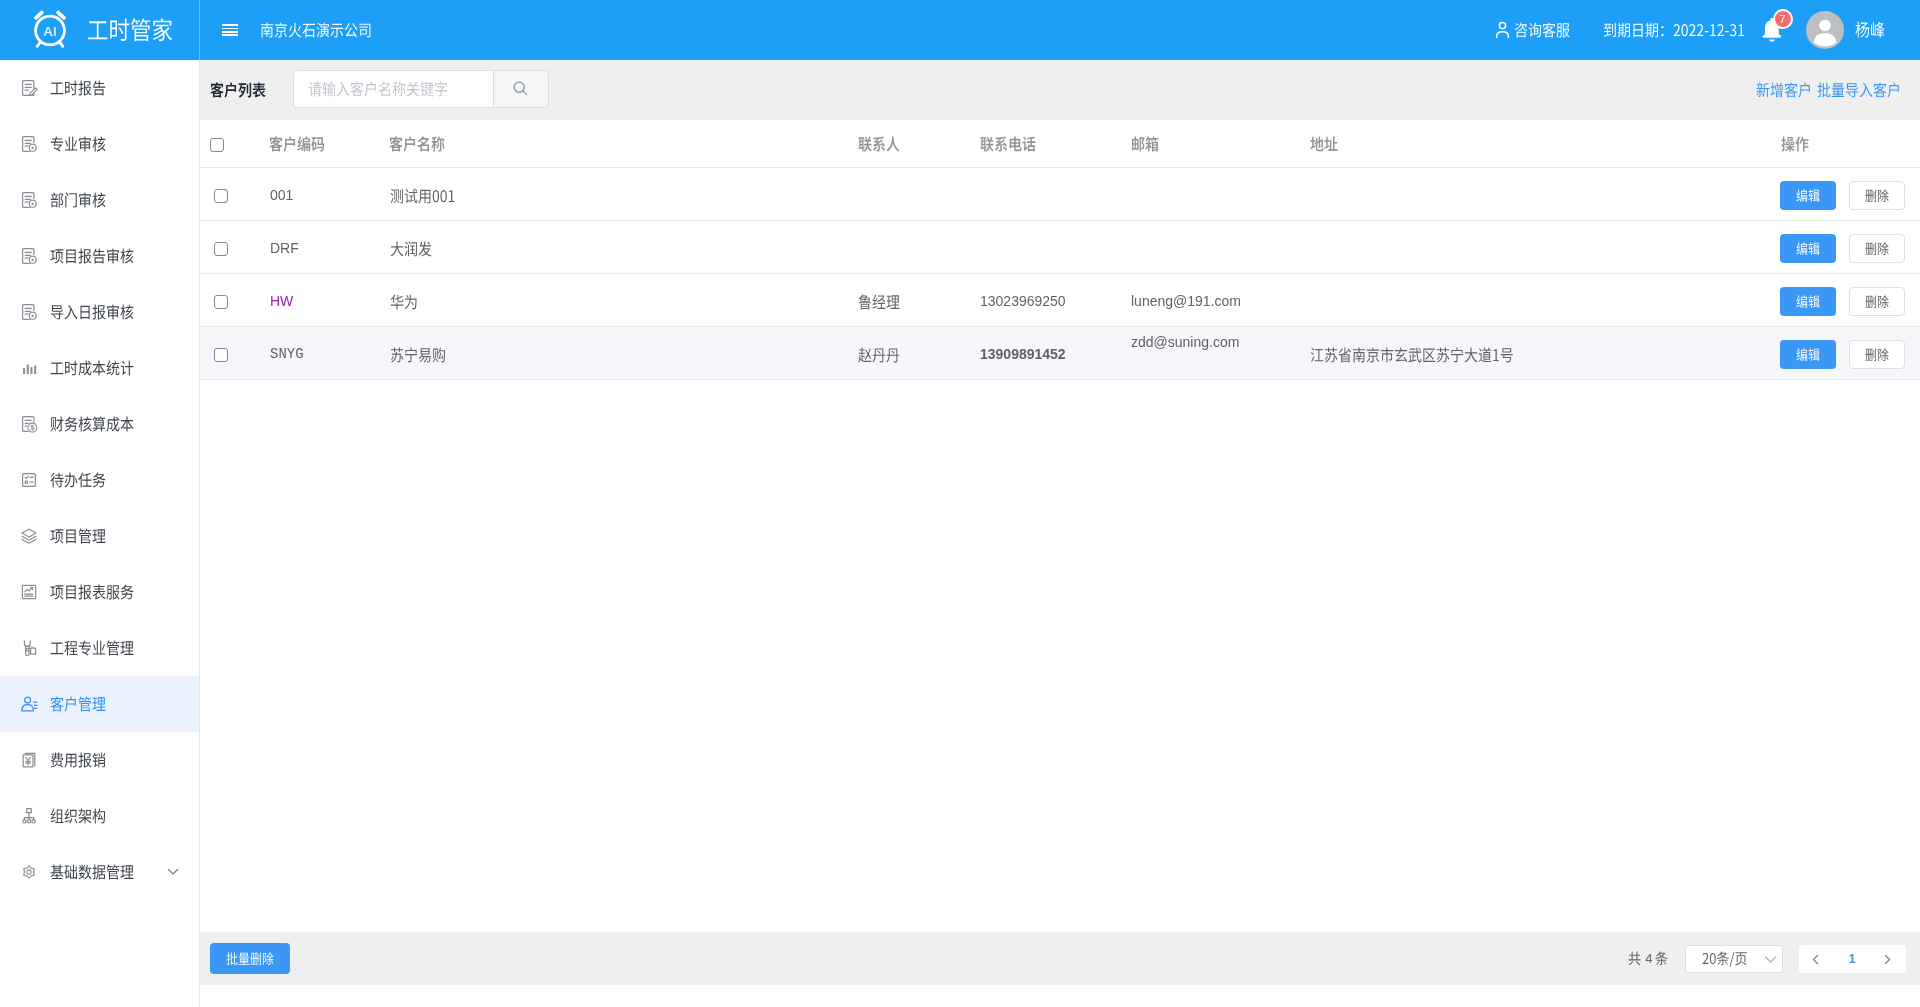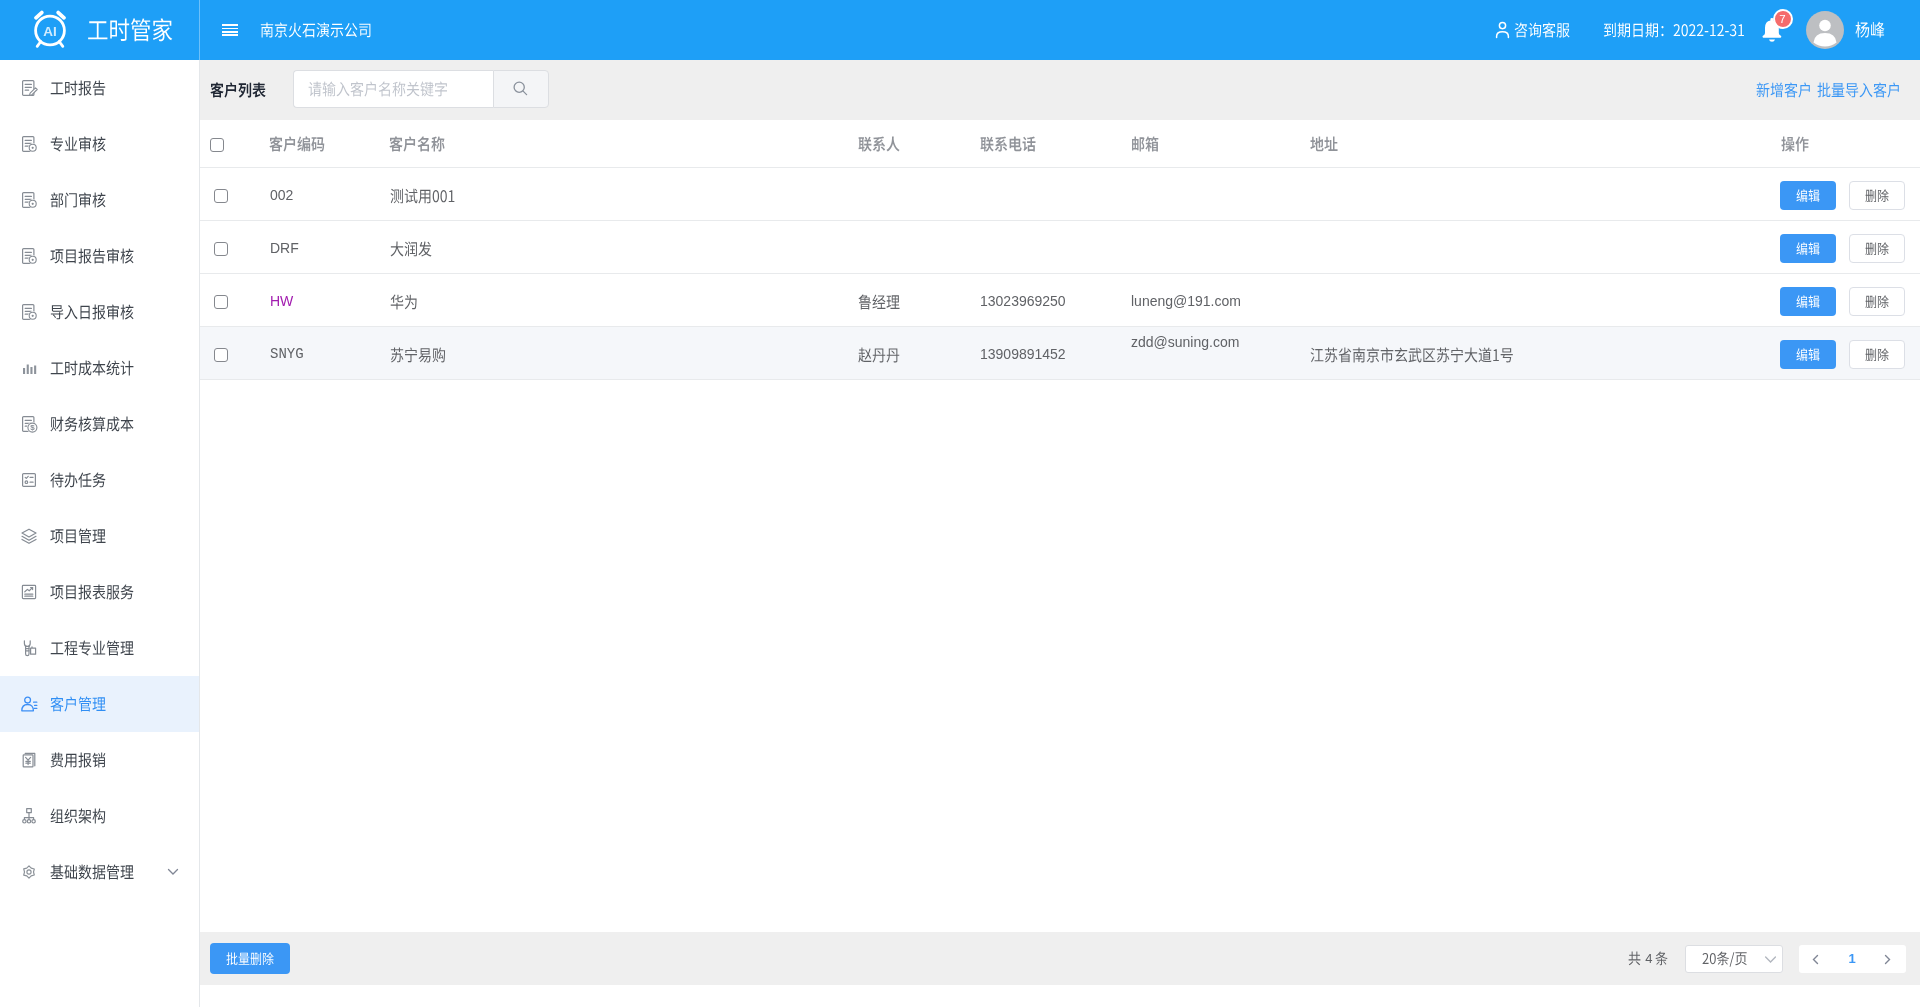--- a/index.html
+++ b/index.html
@@ -269,21 +269,21 @@
 <svg style="position:absolute;left:1130.5px;top:134.6px" width="28.00" height="21.00" viewBox="0 0 28.00 21.00">
     <path transform="translate(0,15.12) scale(0.014000,-0.016100)" d="M74 694H538V-10H441V602H167V-24H74ZM119 423H472V333H119ZM122 137H472V46H122ZM253 846H357V643H351V72H259V643H253ZM615 797H876V696H707V-86H615ZM853 797H873L889 801L964 754Q938 683 906 604Q874 524 844 457Q908 388 928 328Q947 269 947 219Q947 168 935 132Q923 95 895 76Q881 67 864 62Q847 56 828 53Q811 51 788 50Q766 50 744 51Q743 72 736 101Q729 130 716 151Q736 150 753 150Q770 149 783 149Q794 150 804 152Q815 154 823 158Q837 167 842 186Q848 204 848 230Q848 273 826 327Q804 381 741 443Q757 481 773 525Q789 569 804 613Q819 657 832 696Q844 735 853 763Z M1497 522H1922V-79H1813V427H1600V-85H1497ZM1058 457H1470V359H1058ZM1547 355H1866V275H1547ZM1547 200H1866V120H1547ZM1547 43H1866V-45H1547ZM1224 558H1327V-87H1224ZM1311 346Q1324 337 1348 316Q1373 294 1400 269Q1428 244 1451 222Q1474 201 1484 191L1416 107Q1403 127 1382 153Q1362 179 1338 206Q1314 234 1292 259Q1270 284 1254 300ZM1171 757H1487V667H1171ZM1572 756H1954V666H1572ZM1179 853 1282 827Q1263 773 1236 718Q1209 664 1179 617Q1149 570 1117 534Q1107 542 1090 554Q1074 565 1057 576Q1040 586 1027 593Q1075 640 1115 710Q1155 780 1179 853ZM1581 853 1685 827Q1657 745 1613 669Q1569 593 1519 542Q1509 551 1492 562Q1475 574 1458 586Q1441 597 1428 603Q1478 648 1518 714Q1558 781 1581 853ZM1214 688 1300 724Q1321 691 1342 652Q1363 612 1372 582L1281 541Q1273 570 1254 612Q1235 654 1214 688ZM1640 685 1726 719Q1754 687 1781 648Q1808 608 1821 578L1729 540Q1718 569 1692 610Q1667 652 1640 685ZM1222 402 1300 356Q1277 298 1243 236Q1209 173 1169 116Q1129 60 1090 19Q1078 38 1060 62Q1041 87 1024 103Q1061 136 1100 186Q1138 235 1170 292Q1202 349 1222 402Z" fill="#909399"></path>
   </svg>
 <svg style="position:absolute;left:1309.5px;top:134.6px" width="28.00" height="21.00" viewBox="0 0 28.00 21.00">
     <path transform="translate(0,15.12) scale(0.014000,-0.016100)" d="M623 847H724V144H623ZM321 442 845 664 885 572 361 347ZM423 751H525V97Q525 69 530 54Q535 40 551 35Q567 30 598 30Q607 30 628 30Q648 30 674 30Q700 30 726 30Q753 30 774 30Q796 30 806 30Q834 30 848 40Q862 51 869 79Q876 107 879 160Q897 147 924 136Q952 125 974 121Q967 50 951 10Q935 -31 903 -48Q871 -66 814 -66Q804 -66 782 -66Q759 -66 730 -66Q701 -66 672 -66Q644 -66 622 -66Q599 -66 590 -66Q526 -66 489 -52Q452 -38 438 -2Q423 33 423 98ZM825 652H817L837 667L857 680L931 653L927 635Q927 564 926 504Q926 445 926 399Q925 353 924 322Q922 291 920 276Q917 242 904 224Q891 205 867 197Q846 188 818 186Q789 185 766 185Q764 205 758 232Q751 258 743 275Q757 274 773 274Q789 274 796 274Q806 274 812 278Q818 283 820 297Q822 305 823 332Q824 358 824 402Q825 446 825 508Q825 571 825 652ZM36 612H363V511H36ZM156 834H257V175H156ZM24 167Q65 182 120 204Q174 225 234 250Q295 276 356 301L380 206Q300 167 218 128Q135 90 67 59Z M1678 510H1951V407H1678ZM1311 52H1969V-50H1311ZM1643 840H1751V-2H1643ZM1422 626H1527V4H1422ZM1038 612H1384V511H1038ZM1164 833H1264V183H1164ZM1027 182Q1070 195 1127 216Q1184 236 1247 259Q1310 282 1373 306L1392 212Q1309 176 1223 140Q1137 105 1066 76Z" fill="#909399"></path>
   </svg>
 <svg style="position:absolute;left:1780.5px;top:134.6px" width="28.00" height="21.00" viewBox="0 0 28.00 21.00">
     <path transform="translate(0,15.12) scale(0.014000,-0.016100)" d="M28 330Q84 345 162 370Q240 395 319 422L336 327Q264 301 190 274Q116 248 53 226ZM40 654H329V555H40ZM142 847H242V33Q242 -3 234 -24Q227 -46 207 -58Q187 -70 158 -74Q130 -77 89 -77Q87 -58 79 -30Q71 -2 61 18Q83 17 102 18Q121 18 128 18Q142 18 142 33ZM548 733V656H743V733ZM456 808H841V580H456ZM443 468V383H540V468ZM363 542H624V308H363ZM752 468V383H852V468ZM669 542H939V308H669ZM348 243H957V156H348ZM596 311H698V-88H596ZM583 201 667 169Q631 117 580 70Q529 24 468 -12Q407 -48 343 -70Q331 -51 312 -26Q292 -2 276 13Q338 30 396 58Q455 87 504 124Q553 160 583 201ZM718 190Q745 154 786 121Q828 88 877 62Q926 36 975 20Q965 11 952 -4Q939 -18 927 -34Q915 -49 908 -62Q857 -40 807 -6Q757 29 715 72Q673 115 643 161Z M1491 682H1969V580H1441ZM1621 464H1944V366H1621ZM1620 242H1958V142H1620ZM1567 649H1677V-86H1567ZM1519 837 1622 810Q1594 729 1556 650Q1519 571 1475 502Q1431 434 1385 381Q1377 391 1362 406Q1346 420 1330 434Q1315 448 1303 456Q1348 501 1388 562Q1428 624 1462 694Q1495 765 1519 837ZM1261 843 1364 810Q1332 726 1288 640Q1244 555 1192 480Q1141 405 1085 347Q1081 361 1070 382Q1059 404 1048 426Q1036 448 1026 461Q1073 507 1116 568Q1160 630 1197 700Q1234 770 1261 843ZM1158 572 1266 680V679V-85H1158Z" fill="#909399"></path>
   </svg>
 <div style="position:absolute;left:214px;top:188.5px;width:14px;height:14px;border:1.2px solid #85888e;border-radius:3px;background:#fff;box-sizing:border-box"></div>
-<div style="position:absolute;left:270px;top:185.0px;font-family:'Liberation Sans',sans-serif;font-size:14px;line-height:21.0px;color:#606266;font-weight:400">002</div>
+<div style="position:absolute;left:270px;top:185.0px;font-family:'Liberation Sans',sans-serif;font-size:14px;line-height:21.0px;color:#606266;font-weight:400">001</div>
 <svg style="position:absolute;left:390.0px;top:186.6px" width="65.31" height="21.00" viewBox="0 0 65.31 21.00">
     <path transform="translate(0,15.12) scale(0.014000,-0.016100)" d="M486 92 533 121Q559 97 586 68Q612 39 636 11Q659 -17 673 -39L624 -73Q610 -51 588 -22Q565 7 538 37Q512 67 486 92ZM312 782H649V157H588V724H371V154H312ZM867 827H929V7Q929 -24 920 -40Q912 -56 894 -64Q874 -72 841 -74Q808 -77 755 -76Q753 -64 746 -46Q740 -27 733 -13Q773 -14 804 -14Q836 -14 847 -13Q867 -13 867 7ZM730 750H790V151H730ZM446 653H504V298Q504 248 496 196Q489 144 468 94Q446 44 404 0Q363 -44 296 -78Q293 -72 286 -63Q279 -54 272 -45Q265 -36 259 -32Q321 0 358 38Q396 77 415 120Q434 163 440 208Q446 254 446 299ZM81 776 126 829Q153 815 184 796Q215 778 243 760Q271 741 289 726L243 665Q226 681 198 701Q171 721 140 740Q109 760 81 776ZM38 506 81 560Q109 546 140 528Q170 510 199 492Q228 475 247 460L202 400Q185 415 156 434Q128 453 97 472Q66 491 38 506ZM58 -27Q79 12 102 65Q126 118 150 178Q174 237 194 292L254 253Q236 201 214 144Q193 88 170 34Q147 -21 126 -67Z M1120 775 1170 821Q1196 800 1224 774Q1252 748 1277 723Q1302 698 1317 678L1265 626Q1250 647 1226 673Q1201 699 1174 726Q1146 753 1120 775ZM1179 -54 1167 13 1190 44 1371 161Q1375 146 1380 128Q1386 109 1392 97Q1327 54 1288 27Q1249 0 1227 -15Q1205 -30 1195 -39Q1185 -48 1179 -54ZM1050 526H1228V454H1050ZM1346 632H1959V560H1346ZM1378 414H1646V344H1378ZM1483 375H1552V70L1483 62ZM1360 61Q1418 76 1500 98Q1583 121 1669 145L1679 78Q1600 55 1522 32Q1444 9 1381 -10ZM1777 796 1829 828Q1860 796 1892 757Q1924 718 1940 688L1885 651Q1870 681 1839 722Q1808 763 1777 796ZM1671 835H1747Q1747 703 1753 582Q1759 462 1769 360Q1779 259 1794 183Q1808 107 1828 65Q1847 23 1871 21Q1884 21 1893 62Q1902 102 1907 175Q1914 168 1926 160Q1937 151 1948 144Q1960 138 1967 134Q1959 71 1948 30Q1938 -12 1925 -35Q1912 -58 1898 -68Q1883 -77 1869 -77Q1824 -75 1792 -30Q1759 14 1737 96Q1715 177 1702 290Q1688 402 1681 540Q1674 678 1671 835ZM1179 -54Q1175 -45 1168 -32Q1162 -20 1155 -8Q1148 4 1141 11Q1155 20 1172 41Q1189 62 1189 94V526H1260V29Q1260 29 1252 23Q1243 17 1231 8Q1219 -2 1207 -13Q1195 -24 1187 -34Q1179 -45 1179 -54Z M2196 770H2843V698H2196ZM2196 537H2841V466H2196ZM2190 298H2843V227H2190ZM2153 770H2227V407Q2227 350 2222 285Q2217 220 2204 154Q2190 87 2162 26Q2135 -35 2090 -85Q2085 -77 2074 -68Q2063 -58 2052 -49Q2041 -40 2032 -36Q2074 11 2098 66Q2122 121 2134 180Q2146 238 2150 296Q2153 354 2153 407ZM2813 770H2887V22Q2887 -14 2876 -33Q2866 -52 2841 -62Q2816 -71 2771 -73Q2726 -75 2655 -74Q2652 -60 2644 -38Q2637 -17 2629 -2Q2664 -3 2696 -4Q2729 -4 2753 -4Q2777 -3 2786 -3Q2801 -2 2807 3Q2813 8 2813 22ZM2467 743H2543V-71H2467Z M3278 -13Q3209 -13 3158 29Q3106 71 3078 156Q3050 241 3050 369Q3050 497 3078 580Q3106 664 3158 705Q3209 746 3278 746Q3348 746 3399 704Q3450 663 3478 580Q3506 497 3506 369Q3506 241 3478 156Q3450 71 3399 29Q3348 -13 3278 -13ZM3278 61Q3320 61 3352 93Q3383 125 3400 194Q3418 262 3418 369Q3418 476 3400 544Q3383 611 3352 642Q3320 674 3278 674Q3237 674 3205 642Q3173 611 3156 544Q3138 476 3138 369Q3138 262 3156 194Q3173 125 3205 93Q3237 61 3278 61Z M3833 -13Q3764 -13 3712 29Q3661 71 3633 156Q3605 241 3605 369Q3605 497 3633 580Q3661 664 3712 705Q3764 746 3833 746Q3903 746 3954 704Q4005 663 4033 580Q4061 497 4061 369Q4061 241 4033 156Q4005 71 3954 29Q3903 -13 3833 -13ZM3833 61Q3875 61 3906 93Q3938 125 3956 194Q3973 262 3973 369Q3973 476 3956 544Q3938 611 3906 642Q3875 674 3833 674Q3792 674 3760 642Q3728 611 3710 544Q3693 476 3693 369Q3693 262 3710 194Q3728 125 3760 93Q3792 61 3833 61Z M4198 0V76H4362V623H4231V681Q4280 690 4316 703Q4353 716 4383 733H4453V76H4600V0Z" fill="#606266"></path>
   </svg>
 <div style="position:absolute;left:1780px;top:181.0px;width:56px;height:29px;background:#3b97f5;border-radius:4px"></div>
 <svg style="position:absolute;left:1796.0px;top:187.9px" width="24.00" height="18.00" viewBox="0 0 24.00 18.00">
     <path transform="translate(0,12.96) scale(0.012000,-0.013800)" d="M68 182Q66 189 62 202Q58 214 54 227Q49 240 45 249Q61 252 78 270Q94 288 116 316Q127 330 148 362Q170 393 198 436Q225 480 252 530Q280 581 303 632L364 597Q329 529 288 461Q248 393 204 332Q161 271 117 221V219Q117 219 110 216Q102 212 92 206Q82 201 75 194Q68 188 68 182ZM68 182 63 242 97 267 334 317Q333 302 335 284Q337 267 339 255Q256 236 206 224Q155 211 128 204Q101 196 88 191Q75 186 68 182ZM61 423Q59 430 55 443Q51 456 46 469Q42 482 38 491Q51 495 64 512Q76 528 91 554Q99 567 114 596Q129 624 148 664Q166 704 184 750Q201 795 215 840L287 815Q263 751 234 688Q204 624 171 566Q138 509 105 463V461Q105 461 98 458Q92 454 83 448Q74 441 68 435Q61 429 61 423ZM61 423 59 479 95 501 268 519Q265 505 264 487Q262 469 262 457Q203 450 166 444Q130 439 109 436Q88 432 78 429Q67 426 61 423ZM40 54Q96 73 173 102Q250 132 332 163L346 103Q271 71 196 40Q120 10 58 -15ZM624 377H675V-47H624ZM746 378H797V-46H746ZM871 413H930V-7Q930 -28 926 -41Q922 -54 908 -62Q895 -69 876 -71Q858 -73 831 -73Q830 -60 825 -44Q820 -28 814 -16Q831 -17 844 -17Q856 -17 861 -17Q871 -16 871 -7ZM414 732H483V515Q483 454 479 380Q475 306 464 228Q452 150 430 75Q408 0 372 -63Q366 -57 355 -48Q344 -40 333 -32Q322 -24 314 -21Q348 39 368 108Q389 178 398 250Q408 321 411 390Q414 458 414 515ZM450 732H920V498H450V561H850V668H450ZM481 412H903V350H541V-72H481ZM512 202H898V143H512ZM605 826 675 846Q693 818 708 784Q724 749 732 723L658 698Q652 724 636 760Q621 796 605 826Z M1047 722H1412V650H1047ZM1244 568H1313V-76H1244ZM1040 167Q1088 174 1150 185Q1213 196 1282 208Q1352 221 1423 234L1427 169Q1329 148 1231 128Q1133 109 1056 94ZM1081 332Q1079 339 1075 352Q1071 364 1066 376Q1062 389 1058 398Q1071 401 1082 424Q1093 446 1105 479Q1111 495 1123 532Q1135 569 1148 620Q1162 670 1175 727Q1188 784 1196 840L1269 825Q1254 745 1232 664Q1210 583 1184 508Q1158 434 1131 374V372Q1131 372 1124 368Q1116 364 1106 358Q1096 351 1088 344Q1081 337 1081 332ZM1081 332V394L1121 414H1405V346H1153Q1128 346 1108 342Q1087 338 1081 332ZM1815 517H1885V-80H1815ZM1551 751V650H1819V751ZM1482 808H1892V594H1482ZM1423 535H1953V472H1423ZM1523 386H1835V329H1523ZM1523 242H1838V185H1523ZM1491 519H1560V61L1491 53ZM1400 76Q1468 80 1559 86Q1650 92 1754 100Q1857 107 1960 115L1959 52Q1861 44 1762 36Q1662 28 1572 21Q1482 14 1412 8Z" fill="#fff"></path>
   </svg>
 <div style="position:absolute;left:1849px;top:181.0px;width:56px;height:29px;background:#fff;border:1px solid #dcdfe6;border-radius:4px;box-sizing:border-box"></div>
 <svg style="position:absolute;left:1865.0px;top:187.9px" width="24.00" height="18.00" viewBox="0 0 24.00 18.00">
     <path transform="translate(0,12.96) scale(0.012000,-0.013800)" d="M709 729H770V164H709ZM854 823H920V5Q920 -26 912 -42Q904 -59 885 -67Q866 -75 834 -78Q803 -80 755 -80Q753 -67 746 -48Q740 -28 733 -13Q769 -14 798 -14Q826 -14 836 -14Q846 -14 850 -10Q854 -6 854 5ZM132 808H308V741H132ZM108 808H171V331Q171 265 166 190Q161 115 144 44Q128 -27 94 -81Q89 -75 79 -68Q69 -60 58 -53Q47 -46 39 -43Q71 8 86 71Q100 134 104 202Q108 269 108 331ZM264 808H327V11Q327 -15 321 -31Q315 -47 298 -55Q282 -64 256 -66Q230 -69 190 -69Q189 -55 183 -36Q177 -16 171 -3Q198 -4 220 -4Q242 -3 250 -3Q258 -3 261 0Q264 4 264 12ZM421 808H596V741H421ZM397 808H460V375Q460 323 458 262Q455 202 448 141Q442 80 428 24Q414 -33 392 -79Q386 -74 376 -68Q366 -61 356 -55Q345 -49 337 -46Q358 -2 370 50Q383 102 388 158Q394 215 396 270Q397 325 397 374ZM553 808H616V11Q616 -15 610 -31Q604 -47 587 -56Q572 -64 546 -66Q520 -69 479 -69Q478 -55 472 -36Q467 -16 460 -3Q487 -4 509 -4Q531 -4 539 -4Q547 -3 550 0Q553 3 553 12ZM44 450H668V381H44Z M1078 800H1310V732H1145V-77H1078ZM1290 800H1303L1314 803L1362 774Q1339 712 1311 642Q1283 573 1256 513Q1314 451 1332 397Q1351 343 1352 296Q1352 255 1342 224Q1333 194 1311 179Q1300 170 1286 166Q1273 162 1257 159Q1242 158 1222 158Q1203 158 1185 158Q1184 172 1180 191Q1175 210 1167 225Q1185 223 1201 223Q1217 223 1229 223Q1252 225 1262 233Q1276 242 1280 260Q1285 279 1285 303Q1285 344 1266 394Q1246 445 1189 505Q1203 539 1218 576Q1232 614 1245 651Q1258 688 1270 721Q1282 754 1290 780ZM1465 533H1860V467H1465ZM1371 345H1954V276H1371ZM1474 221 1541 202Q1512 142 1472 82Q1432 23 1394 -19Q1388 -14 1378 -6Q1367 2 1356 10Q1344 17 1336 22Q1376 61 1412 114Q1448 167 1474 221ZM1764 200 1820 229Q1849 198 1877 161Q1905 124 1929 88Q1953 53 1967 25L1907 -10Q1893 19 1870 56Q1846 93 1818 131Q1791 169 1764 200ZM1634 518H1706V7Q1706 -24 1698 -40Q1690 -57 1668 -66Q1647 -75 1612 -77Q1576 -79 1521 -79Q1519 -64 1512 -44Q1504 -25 1495 -10Q1537 -11 1570 -12Q1603 -12 1614 -11Q1626 -11 1630 -6Q1634 -2 1634 7ZM1661 847 1725 822Q1688 756 1635 694Q1582 633 1520 581Q1459 529 1394 492Q1386 505 1372 520Q1358 535 1344 546Q1407 579 1468 626Q1528 674 1578 730Q1628 787 1661 847ZM1694 794Q1761 710 1832 655Q1903 600 1975 561Q1962 550 1947 533Q1932 516 1924 501Q1875 533 1826 570Q1778 607 1730 656Q1683 704 1635 768Z" fill="#606266"></path>
@@ -320,21 +320,21 @@
     <path transform="translate(0,12.96) scale(0.012000,-0.013800)" d="M709 729H770V164H709ZM854 823H920V5Q920 -26 912 -42Q904 -59 885 -67Q866 -75 834 -78Q803 -80 755 -80Q753 -67 746 -48Q740 -28 733 -13Q769 -14 798 -14Q826 -14 836 -14Q846 -14 850 -10Q854 -6 854 5ZM132 808H308V741H132ZM108 808H171V331Q171 265 166 190Q161 115 144 44Q128 -27 94 -81Q89 -75 79 -68Q69 -60 58 -53Q47 -46 39 -43Q71 8 86 71Q100 134 104 202Q108 269 108 331ZM264 808H327V11Q327 -15 321 -31Q315 -47 298 -55Q282 -64 256 -66Q230 -69 190 -69Q189 -55 183 -36Q177 -16 171 -3Q198 -4 220 -4Q242 -3 250 -3Q258 -3 261 0Q264 4 264 12ZM421 808H596V741H421ZM397 808H460V375Q460 323 458 262Q455 202 448 141Q442 80 428 24Q414 -33 392 -79Q386 -74 376 -68Q366 -61 356 -55Q345 -49 337 -46Q358 -2 370 50Q383 102 388 158Q394 215 396 270Q397 325 397 374ZM553 808H616V11Q616 -15 610 -31Q604 -47 587 -56Q572 -64 546 -66Q520 -69 479 -69Q478 -55 472 -36Q467 -16 460 -3Q487 -4 509 -4Q531 -4 539 -4Q547 -3 550 0Q553 3 553 12ZM44 450H668V381H44Z M1078 800H1310V732H1145V-77H1078ZM1290 800H1303L1314 803L1362 774Q1339 712 1311 642Q1283 573 1256 513Q1314 451 1332 397Q1351 343 1352 296Q1352 255 1342 224Q1333 194 1311 179Q1300 170 1286 166Q1273 162 1257 159Q1242 158 1222 158Q1203 158 1185 158Q1184 172 1180 191Q1175 210 1167 225Q1185 223 1201 223Q1217 223 1229 223Q1252 225 1262 233Q1276 242 1280 260Q1285 279 1285 303Q1285 344 1266 394Q1246 445 1189 505Q1203 539 1218 576Q1232 614 1245 651Q1258 688 1270 721Q1282 754 1290 780ZM1465 533H1860V467H1465ZM1371 345H1954V276H1371ZM1474 221 1541 202Q1512 142 1472 82Q1432 23 1394 -19Q1388 -14 1378 -6Q1367 2 1356 10Q1344 17 1336 22Q1376 61 1412 114Q1448 167 1474 221ZM1764 200 1820 229Q1849 198 1877 161Q1905 124 1929 88Q1953 53 1967 25L1907 -10Q1893 19 1870 56Q1846 93 1818 131Q1791 169 1764 200ZM1634 518H1706V7Q1706 -24 1698 -40Q1690 -57 1668 -66Q1647 -75 1612 -77Q1576 -79 1521 -79Q1519 -64 1512 -44Q1504 -25 1495 -10Q1537 -11 1570 -12Q1603 -12 1614 -11Q1626 -11 1630 -6Q1634 -2 1634 7ZM1661 847 1725 822Q1688 756 1635 694Q1582 633 1520 581Q1459 529 1394 492Q1386 505 1372 520Q1358 535 1344 546Q1407 579 1468 626Q1528 674 1578 730Q1628 787 1661 847ZM1694 794Q1761 710 1832 655Q1903 600 1975 561Q1962 550 1947 533Q1932 516 1924 501Q1875 533 1826 570Q1778 607 1730 656Q1683 704 1635 768Z" fill="#606266"></path>
   </svg>
 <div style="position:absolute;left:214px;top:347.5px;width:14px;height:14px;border:1.2px solid #85888e;border-radius:3px;background:#fff;box-sizing:border-box"></div>
 <div style="position:absolute;left:270px;top:344.0px;font-family:Liberation Mono, monospace;font-size:14px;line-height:21.0px;color:#606266;font-weight:400">SNYG</div>
 <svg style="position:absolute;left:390.0px;top:345.6px" width="56.00" height="21.00" viewBox="0 0 56.00 21.00">
     <path transform="translate(0,15.12) scale(0.014000,-0.016100)" d="M698 475H777Q777 475 777 468Q777 461 777 452Q777 444 776 438Q771 316 766 232Q760 147 754 93Q747 39 738 8Q730 -22 718 -37Q703 -55 685 -62Q667 -69 643 -72Q621 -73 585 -72Q549 -72 511 -70Q510 -56 504 -36Q497 -17 489 -3Q530 -6 564 -6Q598 -7 613 -7Q627 -8 635 -6Q643 -3 650 5Q662 19 671 67Q680 115 686 210Q693 306 698 460ZM423 579H499Q494 491 484 410Q475 328 454 254Q432 181 392 118Q351 56 285 6Q219 -45 121 -81Q114 -68 101 -50Q88 -32 76 -21Q169 11 230 56Q292 101 329 158Q366 216 385 284Q404 351 412 425Q419 499 423 579ZM62 744H941V674H62ZM287 840H362V564H287ZM637 840H712V564H637ZM132 475H738V403H132ZM213 324 274 294Q258 260 236 220Q214 181 188 144Q163 106 134 77L72 116Q101 143 128 178Q154 214 176 252Q198 290 213 324ZM780 303 843 326Q864 292 886 252Q907 212 924 174Q942 136 952 107L886 79Q877 109 860 148Q843 186 822 227Q802 268 780 303Z M1098 695H1904V502H1827V622H1172V502H1098ZM1073 442H1931V370H1073ZM1460 424H1537V22Q1537 -14 1527 -34Q1517 -53 1488 -63Q1461 -71 1413 -73Q1365 -75 1297 -75Q1295 -63 1290 -50Q1286 -36 1280 -22Q1275 -7 1269 4Q1307 3 1341 2Q1375 1 1400 2Q1425 2 1435 3Q1450 3 1455 8Q1460 12 1460 23ZM1434 826 1507 845Q1526 815 1544 780Q1562 744 1571 719L1494 697Q1487 723 1470 760Q1452 796 1434 826Z M2260 573V473H2754V573ZM2260 731V633H2754V731ZM2186 794H2829V410H2186ZM2242 325H2841V257H2242ZM2822 325H2898Q2898 325 2898 319Q2897 313 2896 305Q2896 297 2895 291Q2886 179 2876 109Q2865 39 2853 2Q2841 -36 2826 -52Q2812 -67 2796 -73Q2779 -79 2757 -80Q2738 -82 2704 -82Q2671 -81 2633 -79Q2632 -65 2627 -46Q2622 -27 2613 -13Q2650 -17 2682 -18Q2713 -19 2726 -19Q2740 -19 2748 -17Q2756 -15 2763 -7Q2775 4 2785 38Q2795 73 2804 140Q2814 206 2822 313ZM2317 442 2390 419Q2354 360 2306 306Q2258 252 2205 206Q2152 160 2098 126Q2092 133 2081 144Q2070 154 2059 164Q2048 174 2039 179Q2121 226 2196 295Q2271 364 2317 442ZM2426 304 2497 283Q2461 212 2410 149Q2359 86 2301 33Q2243 -20 2181 -60Q2176 -53 2165 -42Q2154 -32 2143 -22Q2132 -12 2124 -6Q2217 47 2297 128Q2377 210 2426 304ZM2633 299 2705 282Q2665 169 2602 74Q2538 -22 2461 -85Q2455 -79 2444 -70Q2433 -61 2422 -52Q2410 -44 2402 -38Q2478 20 2538 108Q2598 196 2633 299Z M3215 633H3277V371Q3277 317 3270 258Q3264 198 3244 138Q3225 78 3186 22Q3146 -33 3080 -77Q3073 -67 3060 -53Q3048 -39 3038 -31Q3100 7 3136 57Q3172 107 3189 162Q3206 216 3210 270Q3215 324 3215 371ZM3260 116 3311 151Q3336 125 3363 94Q3390 63 3413 32Q3436 2 3450 -20L3397 -62Q3383 -39 3360 -8Q3338 24 3312 56Q3285 89 3260 116ZM3080 781H3411V178H3349V712H3140V175H3080ZM3571 840 3643 825Q3624 755 3598 688Q3572 620 3542 562Q3511 503 3476 458Q3470 463 3458 472Q3447 481 3436 490Q3425 498 3416 503Q3450 545 3480 599Q3509 653 3532 715Q3555 777 3571 840ZM3561 682H3893V613H3526ZM3861 682H3932Q3932 682 3932 674Q3932 667 3932 658Q3932 648 3932 643Q3927 465 3922 343Q3917 221 3910 144Q3903 66 3894 24Q3884 -18 3870 -36Q3855 -58 3838 -66Q3821 -74 3797 -77Q3775 -80 3740 -80Q3706 -79 3669 -77Q3668 -61 3662 -40Q3657 -18 3646 -3Q3687 -6 3720 -6Q3753 -7 3768 -7Q3781 -8 3790 -4Q3798 -1 3805 9Q3816 23 3824 63Q3833 103 3840 180Q3846 256 3851 375Q3856 494 3861 665ZM3485 135 3481 193 3515 216 3759 262Q3760 248 3764 232Q3768 216 3771 205Q3684 186 3630 175Q3576 164 3548 156Q3519 149 3506 144Q3492 140 3485 135ZM3485 135Q3484 143 3480 155Q3476 167 3472 180Q3468 192 3463 200Q3474 204 3484 220Q3494 236 3505 262Q3512 278 3528 321Q3543 364 3560 421Q3576 478 3587 535L3656 515Q3642 455 3622 394Q3601 332 3578 276Q3554 220 3531 175V174Q3531 174 3524 170Q3517 166 3508 160Q3499 154 3492 148Q3485 141 3485 135ZM3670 383 3724 400Q3742 361 3759 316Q3776 271 3790 229Q3804 187 3810 157L3752 134Q3746 166 3734 209Q3721 252 3704 298Q3688 343 3670 383Z" fill="#606266"></path>
   </svg>
 <svg style="position:absolute;left:858.0px;top:345.6px" width="42.00" height="21.00" viewBox="0 0 42.00 21.00">
     <path transform="translate(0,15.12) scale(0.014000,-0.016100)" d="M82 720H468V653H82ZM52 523H496V456H52ZM301 317H480V250H301ZM247 840H316V485H247ZM261 477H330V29H261ZM159 270Q180 191 212 142Q244 92 290 65Q336 38 402 28Q467 17 554 17Q566 17 596 18Q627 18 668 18Q710 18 756 18Q801 18 844 18Q886 19 919 19Q952 19 967 20Q961 12 955 -2Q949 -15 944 -29Q938 -43 936 -54H862H555Q455 -54 382 -42Q308 -29 256 4Q204 38 168 98Q133 158 109 252ZM104 392 174 386Q169 292 160 206Q150 119 132 46Q113 -26 81 -82Q76 -77 65 -69Q54 -61 43 -54Q32 -46 23 -41Q53 9 70 76Q86 144 94 224Q101 305 104 392ZM825 786 897 770Q858 633 804 508Q751 382 684 277Q618 172 538 91Q532 98 521 108Q510 117 498 126Q486 136 477 142Q556 215 622 316Q687 417 738 537Q789 657 825 786ZM506 686 564 724Q617 660 670 588Q723 515 772 442Q820 368 860 300Q900 232 926 176L862 131Q837 187 798 256Q758 326 710 401Q662 476 610 549Q557 622 506 686Z M1240 788H1777V718H1240ZM1053 402H1948V330H1053ZM1198 788H1272V449Q1272 386 1266 316Q1260 245 1242 174Q1223 103 1186 36Q1150 -30 1090 -83Q1085 -75 1075 -64Q1065 -54 1054 -44Q1043 -35 1035 -30Q1090 20 1123 79Q1156 138 1172 202Q1188 265 1193 328Q1198 392 1198 449ZM1737 788H1812V19Q1812 -19 1801 -39Q1790 -59 1763 -68Q1736 -77 1687 -79Q1638 -81 1561 -81Q1559 -71 1554 -58Q1549 -44 1544 -30Q1538 -17 1532 -7Q1571 -9 1607 -9Q1643 -9 1670 -9Q1698 -9 1708 -9Q1724 -8 1730 -2Q1737 4 1737 19ZM1372 624 1426 666Q1461 641 1499 610Q1537 578 1570 548Q1604 517 1625 492L1567 443Q1547 468 1514 500Q1482 532 1444 564Q1407 597 1372 624Z M2240 788H2777V718H2240ZM2053 402H2948V330H2053ZM2198 788H2272V449Q2272 386 2266 316Q2260 245 2242 174Q2223 103 2186 36Q2150 -30 2090 -83Q2085 -75 2075 -64Q2065 -54 2054 -44Q2043 -35 2035 -30Q2090 20 2123 79Q2156 138 2172 202Q2188 265 2193 328Q2198 392 2198 449ZM2737 788H2812V19Q2812 -19 2801 -39Q2790 -59 2763 -68Q2736 -77 2687 -79Q2638 -81 2561 -81Q2559 -71 2554 -58Q2549 -44 2544 -30Q2538 -17 2532 -7Q2571 -9 2607 -9Q2643 -9 2670 -9Q2698 -9 2708 -9Q2724 -8 2730 -2Q2737 4 2737 19ZM2372 624 2426 666Q2461 641 2499 610Q2537 578 2570 548Q2604 517 2625 492L2567 443Q2547 468 2514 500Q2482 532 2444 564Q2407 597 2372 624Z" fill="#606266"></path>
   </svg>
-<div style="position:absolute;left:980px;top:344.0px;font-family:'Liberation Sans',sans-serif;font-size:14px;line-height:21.0px;color:#606266;font-weight:400">13909891452</div>
+<div style="position:absolute;left:980px;top:344.0px;font-family:'Liberation Sans',sans-serif;font-size:14px;line-height:21.0px;color:#606266;font-weight:700">13909891452</div>
 <div style="position:absolute;left:1131px;top:332px;font-family:'Liberation Sans',sans-serif;font-size:14px;line-height:21.0px;color:#606266;font-weight:400">zdd@suning.com</div>
 <svg style="position:absolute;left:1310.0px;top:345.6px" width="203.77" height="21.00" viewBox="0 0 203.77 21.00">
     <path transform="translate(0,15.12) scale(0.014000,-0.016100)" d="M96 774 140 827Q170 811 204 790Q238 770 270 750Q301 730 321 714L275 654Q256 671 226 692Q195 714 160 736Q126 757 96 774ZM42 499 83 554Q113 541 148 522Q183 504 216 486Q248 468 268 452L226 390Q206 406 174 425Q143 444 108 464Q73 484 42 499ZM76 -16Q103 22 136 76Q169 129 203 190Q237 250 266 306L320 257Q294 204 263 147Q232 90 200 35Q168 -20 138 -67ZM374 746H904V671H374ZM326 60H960V-15H326ZM591 722H672V17H591Z M1698 475H1777Q1777 475 1777 468Q1777 461 1777 452Q1777 444 1776 438Q1771 316 1766 232Q1760 147 1754 93Q1747 39 1738 8Q1730 -22 1718 -37Q1703 -55 1685 -62Q1667 -69 1643 -72Q1621 -73 1585 -72Q1549 -72 1511 -70Q1510 -56 1504 -36Q1497 -17 1489 -3Q1530 -6 1564 -6Q1598 -7 1613 -7Q1627 -8 1635 -6Q1643 -3 1650 5Q1662 19 1671 67Q1680 115 1686 210Q1693 306 1698 460ZM1423 579H1499Q1494 491 1484 410Q1475 328 1454 254Q1432 181 1392 118Q1351 56 1285 6Q1219 -45 1121 -81Q1114 -68 1101 -50Q1088 -32 1076 -21Q1169 11 1230 56Q1292 101 1329 158Q1366 216 1385 284Q1404 351 1412 425Q1419 499 1423 579ZM1062 744H1941V674H1062ZM1287 840H1362V564H1287ZM1637 840H1712V564H1637ZM1132 475H1738V403H1132ZM1213 324 1274 294Q1258 260 1236 220Q1214 181 1188 144Q1163 106 1134 77L1072 116Q1101 143 1128 178Q1154 214 1176 252Q1198 290 1213 324ZM1780 303 1843 326Q1864 292 1886 252Q1907 212 1924 174Q1942 136 1952 107L1886 79Q1877 109 1860 148Q1843 186 1822 227Q1802 268 1780 303Z M2702 658 2773 625Q2719 565 2642 518Q2566 472 2474 438Q2383 405 2283 382Q2183 358 2084 342Q2079 351 2070 364Q2062 376 2053 388Q2044 400 2036 409Q2138 421 2236 442Q2335 462 2424 492Q2512 522 2584 563Q2655 604 2702 658ZM2228 426H2828V-75H2752V366H2301V-78H2228ZM2271 293H2779V237H2271ZM2271 160H2779V105H2271ZM2271 27H2779V-32H2271ZM2266 783 2340 763Q2316 714 2283 667Q2250 620 2214 579Q2177 538 2140 507Q2133 514 2121 522Q2109 530 2097 538Q2085 546 2076 551Q2133 593 2184 654Q2235 716 2266 783ZM2664 752 2723 790Q2764 759 2807 721Q2850 683 2887 645Q2924 607 2947 576L2883 532Q2863 563 2826 602Q2790 641 2748 681Q2705 721 2664 752ZM2453 839H2527V506H2453Z M3060 740H3941V669H3060ZM3266 338H3740V277H3266ZM3245 176H3758V113H3245ZM3461 309H3533V-61H3461ZM3114 563H3837V494H3190V-79H3114ZM3812 563H3888V8Q3888 -25 3879 -42Q3870 -60 3845 -68Q3820 -76 3777 -78Q3734 -80 3673 -80Q3671 -65 3663 -46Q3655 -27 3647 -13Q3679 -14 3708 -14Q3737 -15 3759 -14Q3781 -14 3789 -14Q3803 -13 3808 -8Q3812 -4 3812 8ZM3317 460 3376 479Q3396 453 3414 420Q3432 386 3440 361L3377 339Q3370 364 3353 398Q3336 433 3317 460ZM3622 481 3687 461Q3667 422 3645 383Q3623 344 3603 316L3550 333Q3562 354 3576 380Q3589 406 3602 432Q3614 459 3622 481ZM3458 840H3541V517H3458Z M4065 716H4937V642H4065ZM4262 495V334H4743V495ZM4188 561H4822V267H4188ZM4685 167 4746 205Q4779 172 4814 134Q4850 95 4882 58Q4914 21 4934 -8L4869 -52Q4851 -23 4820 15Q4789 53 4754 93Q4718 133 4685 167ZM4464 291H4543V7Q4543 -26 4534 -44Q4524 -61 4498 -70Q4472 -78 4428 -80Q4384 -82 4318 -81Q4315 -66 4308 -46Q4300 -25 4292 -10Q4327 -11 4358 -11Q4388 -11 4410 -11Q4432 -11 4441 -11Q4455 -10 4460 -6Q4464 -2 4464 8ZM4235 204 4308 177Q4269 118 4215 57Q4161 -4 4107 -49Q4097 -38 4080 -24Q4064 -10 4052 -2Q4086 25 4120 60Q4155 95 4186 133Q4216 171 4235 204ZM4415 824 4487 848Q4509 815 4533 774Q4557 734 4569 706L4493 678Q4482 707 4460 748Q4437 790 4415 824Z M5458 649H5535V-78H5458ZM5051 693H5951V620H5051ZM5148 484H5805V411H5223V36H5148ZM5785 484H5862V131Q5862 99 5853 80Q5844 62 5819 53Q5793 44 5750 42Q5707 40 5642 40Q5640 57 5632 78Q5624 98 5616 114Q5650 113 5680 112Q5710 111 5732 112Q5753 112 5762 112Q5775 113 5780 117Q5785 121 5785 132ZM5413 825 5486 848Q5508 813 5531 770Q5554 728 5565 698L5488 672Q5481 692 5469 718Q5457 745 5442 773Q5427 801 5413 825Z M6061 693H6941V618H6061ZM6674 232 6739 267Q6778 221 6818 169Q6857 117 6890 67Q6924 17 6944 -23L6876 -64Q6857 -24 6824 28Q6791 79 6752 134Q6712 188 6674 232ZM6154 -24Q6152 -16 6147 -2Q6142 12 6136 26Q6131 41 6126 52Q6150 57 6183 76Q6216 96 6262 130Q6288 147 6338 186Q6387 224 6450 278Q6512 332 6578 396Q6644 459 6703 526L6773 479Q6685 384 6590 300Q6495 215 6399 144Q6303 72 6210 15V13Q6210 13 6202 10Q6193 6 6182 0Q6171 -5 6162 -12Q6154 -18 6154 -24ZM6154 -24 6152 34 6206 62 6824 103Q6826 88 6831 68Q6836 49 6839 38Q6692 27 6586 20Q6480 12 6408 6Q6336 0 6290 -4Q6244 -8 6218 -12Q6191 -15 6177 -18Q6163 -21 6154 -24ZM6179 287Q6177 295 6172 309Q6168 323 6163 338Q6158 353 6154 363Q6170 366 6187 380Q6204 393 6224 412Q6236 422 6258 445Q6279 468 6306 500Q6334 531 6362 568Q6389 604 6413 642L6488 601Q6431 525 6364 452Q6298 380 6232 328V326Q6232 326 6224 322Q6216 318 6206 312Q6195 306 6187 300Q6179 293 6179 287ZM6179 287 6178 341 6223 365 6599 388Q6595 373 6590 354Q6586 336 6584 324Q6482 317 6414 312Q6345 307 6302 304Q6259 300 6235 298Q6211 295 6199 292Q6187 289 6179 287ZM6403 818 6471 844Q6497 811 6524 772Q6550 733 6565 705L6494 673Q6479 702 6453 743Q6427 784 6403 818Z M7721 782 7774 821Q7802 801 7831 776Q7860 751 7886 726Q7911 700 7926 679L7871 635Q7856 656 7832 682Q7807 708 7778 734Q7749 761 7721 782ZM7054 596H7946V526H7054ZM7364 351H7566V283H7364ZM7135 780H7517V712H7135ZM7042 9Q7110 19 7200 34Q7291 49 7392 68Q7494 86 7594 104L7600 34Q7505 16 7408 -2Q7311 -20 7222 -36Q7133 -52 7062 -65ZM7321 491H7394V21H7321ZM7133 415H7203V-3H7133ZM7597 835H7673Q7671 693 7678 566Q7686 439 7702 334Q7717 228 7740 152Q7763 76 7793 34Q7823 -8 7858 -8Q7878 -8 7888 37Q7897 82 7901 182Q7913 171 7932 160Q7950 148 7964 142Q7958 56 7946 7Q7933 -42 7910 -62Q7888 -82 7851 -82Q7804 -82 7766 -48Q7729 -15 7701 46Q7673 108 7654 192Q7634 276 7622 378Q7609 481 7603 596Q7597 712 7597 835Z M8731 665 8802 637Q8737 527 8654 426Q8571 326 8477 241Q8383 156 8286 92Q8279 100 8268 110Q8258 121 8246 132Q8235 143 8226 149Q8326 209 8419 290Q8512 370 8592 466Q8672 562 8731 665ZM8259 585 8313 629Q8380 575 8454 512Q8527 449 8598 384Q8669 318 8730 258Q8791 197 8833 147L8772 92Q8733 142 8674 204Q8614 265 8544 332Q8474 399 8400 464Q8327 529 8259 585ZM8927 786V713H8171V22H8952V-50H8097V786Z M9698 475H9777Q9777 475 9777 468Q9777 461 9777 452Q9777 444 9776 438Q9771 316 9766 232Q9760 147 9754 93Q9747 39 9738 8Q9730 -22 9718 -37Q9703 -55 9685 -62Q9667 -69 9643 -72Q9621 -73 9585 -72Q9549 -72 9511 -70Q9510 -56 9504 -36Q9497 -17 9489 -3Q9530 -6 9564 -6Q9598 -7 9613 -7Q9627 -8 9635 -6Q9643 -3 9650 5Q9662 19 9671 67Q9680 115 9686 210Q9693 306 9698 460ZM9423 579H9499Q9494 491 9484 410Q9475 328 9454 254Q9432 181 9392 118Q9351 56 9285 6Q9219 -45 9121 -81Q9114 -68 9101 -50Q9088 -32 9076 -21Q9169 11 9230 56Q9292 101 9329 158Q9366 216 9385 284Q9404 351 9412 425Q9419 499 9423 579ZM9062 744H9941V674H9062ZM9287 840H9362V564H9287ZM9637 840H9712V564H9637ZM9132 475H9738V403H9132ZM9213 324 9274 294Q9258 260 9236 220Q9214 181 9188 144Q9163 106 9134 77L9072 116Q9101 143 9128 178Q9154 214 9176 252Q9198 290 9213 324ZM9780 303 9843 326Q9864 292 9886 252Q9907 212 9924 174Q9942 136 9952 107L9886 79Q9877 109 9860 148Q9843 186 9822 227Q9802 268 9780 303Z M10098 695H10904V502H10827V622H10172V502H10098ZM10073 442H10931V370H10073ZM10460 424H10537V22Q10537 -14 10527 -34Q10517 -53 10488 -63Q10461 -71 10413 -73Q10365 -75 10297 -75Q10295 -63 10290 -50Q10286 -36 10280 -22Q10275 -7 10269 4Q10307 3 10341 2Q10375 1 10400 2Q10425 2 10435 3Q10450 3 10455 8Q10460 12 10460 23ZM10434 826 10507 845Q10526 815 10544 780Q10562 744 10571 719L10494 697Q10487 723 10470 760Q10452 796 10434 826Z M11062 553H11942V476H11062ZM11549 522Q11583 401 11638 296Q11694 192 11774 114Q11855 36 11958 -8Q11949 -16 11938 -28Q11928 -41 11918 -54Q11908 -67 11902 -78Q11794 -26 11712 59Q11629 144 11571 257Q11513 370 11475 504ZM11461 839H11542Q11542 774 11538 694Q11535 615 11523 530Q11511 444 11484 358Q11456 271 11408 190Q11359 110 11284 41Q11209 -28 11100 -78Q11091 -63 11074 -46Q11058 -28 11043 -16Q11149 30 11222 94Q11294 158 11340 234Q11386 310 11411 391Q11436 472 11446 552Q11456 633 11458 706Q11461 779 11461 839Z M12311 708H12947V645H12311ZM12584 681 12670 674Q12656 636 12640 598Q12623 559 12609 531L12547 541Q12557 572 12568 612Q12579 651 12584 681ZM12759 840 12833 818Q12809 781 12784 742Q12758 704 12736 677L12676 697Q12691 717 12706 742Q12722 767 12736 793Q12751 819 12759 840ZM12414 817 12476 844Q12498 819 12519 788Q12540 756 12549 732L12484 702Q12475 726 12455 758Q12435 791 12414 817ZM12262 483V87H12190V413H12051V483ZM12064 765 12122 801Q12149 777 12177 748Q12205 719 12230 690Q12254 661 12269 638L12207 596Q12194 620 12170 649Q12146 678 12118 708Q12091 739 12064 765ZM12228 110Q12253 110 12276 92Q12299 75 12340 52Q12388 26 12453 18Q12518 10 12599 10Q12658 10 12724 12Q12789 14 12852 18Q12914 22 12962 27Q12958 18 12954 4Q12949 -9 12946 -22Q12942 -36 12941 -46Q12914 -48 12871 -50Q12828 -51 12778 -53Q12728 -55 12680 -56Q12633 -57 12597 -57Q12508 -57 12442 -46Q12376 -36 12324 -7Q12292 11 12268 29Q12245 47 12227 47Q12209 47 12187 31Q12165 15 12140 -11Q12114 -37 12089 -68L12042 -7Q12092 43 12140 76Q12189 110 12228 110ZM12455 368V284H12790V368ZM12455 231V147H12790V231ZM12455 504V421H12790V504ZM12384 561H12863V89H12384Z M13088 0V76H13252V623H13121V681Q13170 690 13206 703Q13243 716 13273 733H13343V76H13490V0Z M13815 732V596H14291V732ZM13740 799H14370V530H13740ZM13618 440H14488V371H13618ZM13804 259H14314V191H13804ZM14291 259H14371Q14371 259 14370 253Q14369 247 14368 239Q14368 231 14367 225Q14355 141 14342 86Q14329 31 14314 -1Q14300 -33 14281 -50Q14263 -65 14243 -70Q14223 -76 14194 -77Q14169 -78 14123 -78Q14077 -77 14025 -74Q14023 -57 14016 -38Q14009 -18 13999 -2Q14052 -7 14100 -8Q14149 -10 14170 -10Q14188 -10 14199 -8Q14210 -7 14218 -1Q14233 11 14246 40Q14258 68 14269 120Q14280 171 14291 249ZM13836 410 13916 399Q13905 364 13893 326Q13881 288 13868 253Q13855 218 13845 191H13758Q13771 221 13785 258Q13799 296 13812 336Q13826 375 13836 410Z" fill="#606266"></path>
   </svg>
 <div style="position:absolute;left:1780px;top:340.0px;width:56px;height:29px;background:#3b97f5;border-radius:4px"></div>
 <svg style="position:absolute;left:1796.0px;top:346.9px" width="24.00" height="18.00" viewBox="0 0 24.00 18.00">
     <path transform="translate(0,12.96) scale(0.012000,-0.013800)" d="M68 182Q66 189 62 202Q58 214 54 227Q49 240 45 249Q61 252 78 270Q94 288 116 316Q127 330 148 362Q170 393 198 436Q225 480 252 530Q280 581 303 632L364 597Q329 529 288 461Q248 393 204 332Q161 271 117 221V219Q117 219 110 216Q102 212 92 206Q82 201 75 194Q68 188 68 182ZM68 182 63 242 97 267 334 317Q333 302 335 284Q337 267 339 255Q256 236 206 224Q155 211 128 204Q101 196 88 191Q75 186 68 182ZM61 423Q59 430 55 443Q51 456 46 469Q42 482 38 491Q51 495 64 512Q76 528 91 554Q99 567 114 596Q129 624 148 664Q166 704 184 750Q201 795 215 840L287 815Q263 751 234 688Q204 624 171 566Q138 509 105 463V461Q105 461 98 458Q92 454 83 448Q74 441 68 435Q61 429 61 423ZM61 423 59 479 95 501 268 519Q265 505 264 487Q262 469 262 457Q203 450 166 444Q130 439 109 436Q88 432 78 429Q67 426 61 423ZM40 54Q96 73 173 102Q250 132 332 163L346 103Q271 71 196 40Q120 10 58 -15ZM624 377H675V-47H624ZM746 378H797V-46H746ZM871 413H930V-7Q930 -28 926 -41Q922 -54 908 -62Q895 -69 876 -71Q858 -73 831 -73Q830 -60 825 -44Q820 -28 814 -16Q831 -17 844 -17Q856 -17 861 -17Q871 -16 871 -7ZM414 732H483V515Q483 454 479 380Q475 306 464 228Q452 150 430 75Q408 0 372 -63Q366 -57 355 -48Q344 -40 333 -32Q322 -24 314 -21Q348 39 368 108Q389 178 398 250Q408 321 411 390Q414 458 414 515ZM450 732H920V498H450V561H850V668H450ZM481 412H903V350H541V-72H481ZM512 202H898V143H512ZM605 826 675 846Q693 818 708 784Q724 749 732 723L658 698Q652 724 636 760Q621 796 605 826Z M1047 722H1412V650H1047ZM1244 568H1313V-76H1244ZM1040 167Q1088 174 1150 185Q1213 196 1282 208Q1352 221 1423 234L1427 169Q1329 148 1231 128Q1133 109 1056 94ZM1081 332Q1079 339 1075 352Q1071 364 1066 376Q1062 389 1058 398Q1071 401 1082 424Q1093 446 1105 479Q1111 495 1123 532Q1135 569 1148 620Q1162 670 1175 727Q1188 784 1196 840L1269 825Q1254 745 1232 664Q1210 583 1184 508Q1158 434 1131 374V372Q1131 372 1124 368Q1116 364 1106 358Q1096 351 1088 344Q1081 337 1081 332ZM1081 332V394L1121 414H1405V346H1153Q1128 346 1108 342Q1087 338 1081 332ZM1815 517H1885V-80H1815ZM1551 751V650H1819V751ZM1482 808H1892V594H1482ZM1423 535H1953V472H1423ZM1523 386H1835V329H1523ZM1523 242H1838V185H1523ZM1491 519H1560V61L1491 53ZM1400 76Q1468 80 1559 86Q1650 92 1754 100Q1857 107 1960 115L1959 52Q1861 44 1762 36Q1662 28 1572 21Q1482 14 1412 8Z" fill="#fff"></path>
   </svg>
 <div style="position:absolute;left:1849px;top:340.0px;width:56px;height:29px;background:#fff;border:1px solid #dcdfe6;border-radius:4px;box-sizing:border-box"></div>
 <svg style="position:absolute;left:1865.0px;top:346.9px" width="24.00" height="18.00" viewBox="0 0 24.00 18.00">

